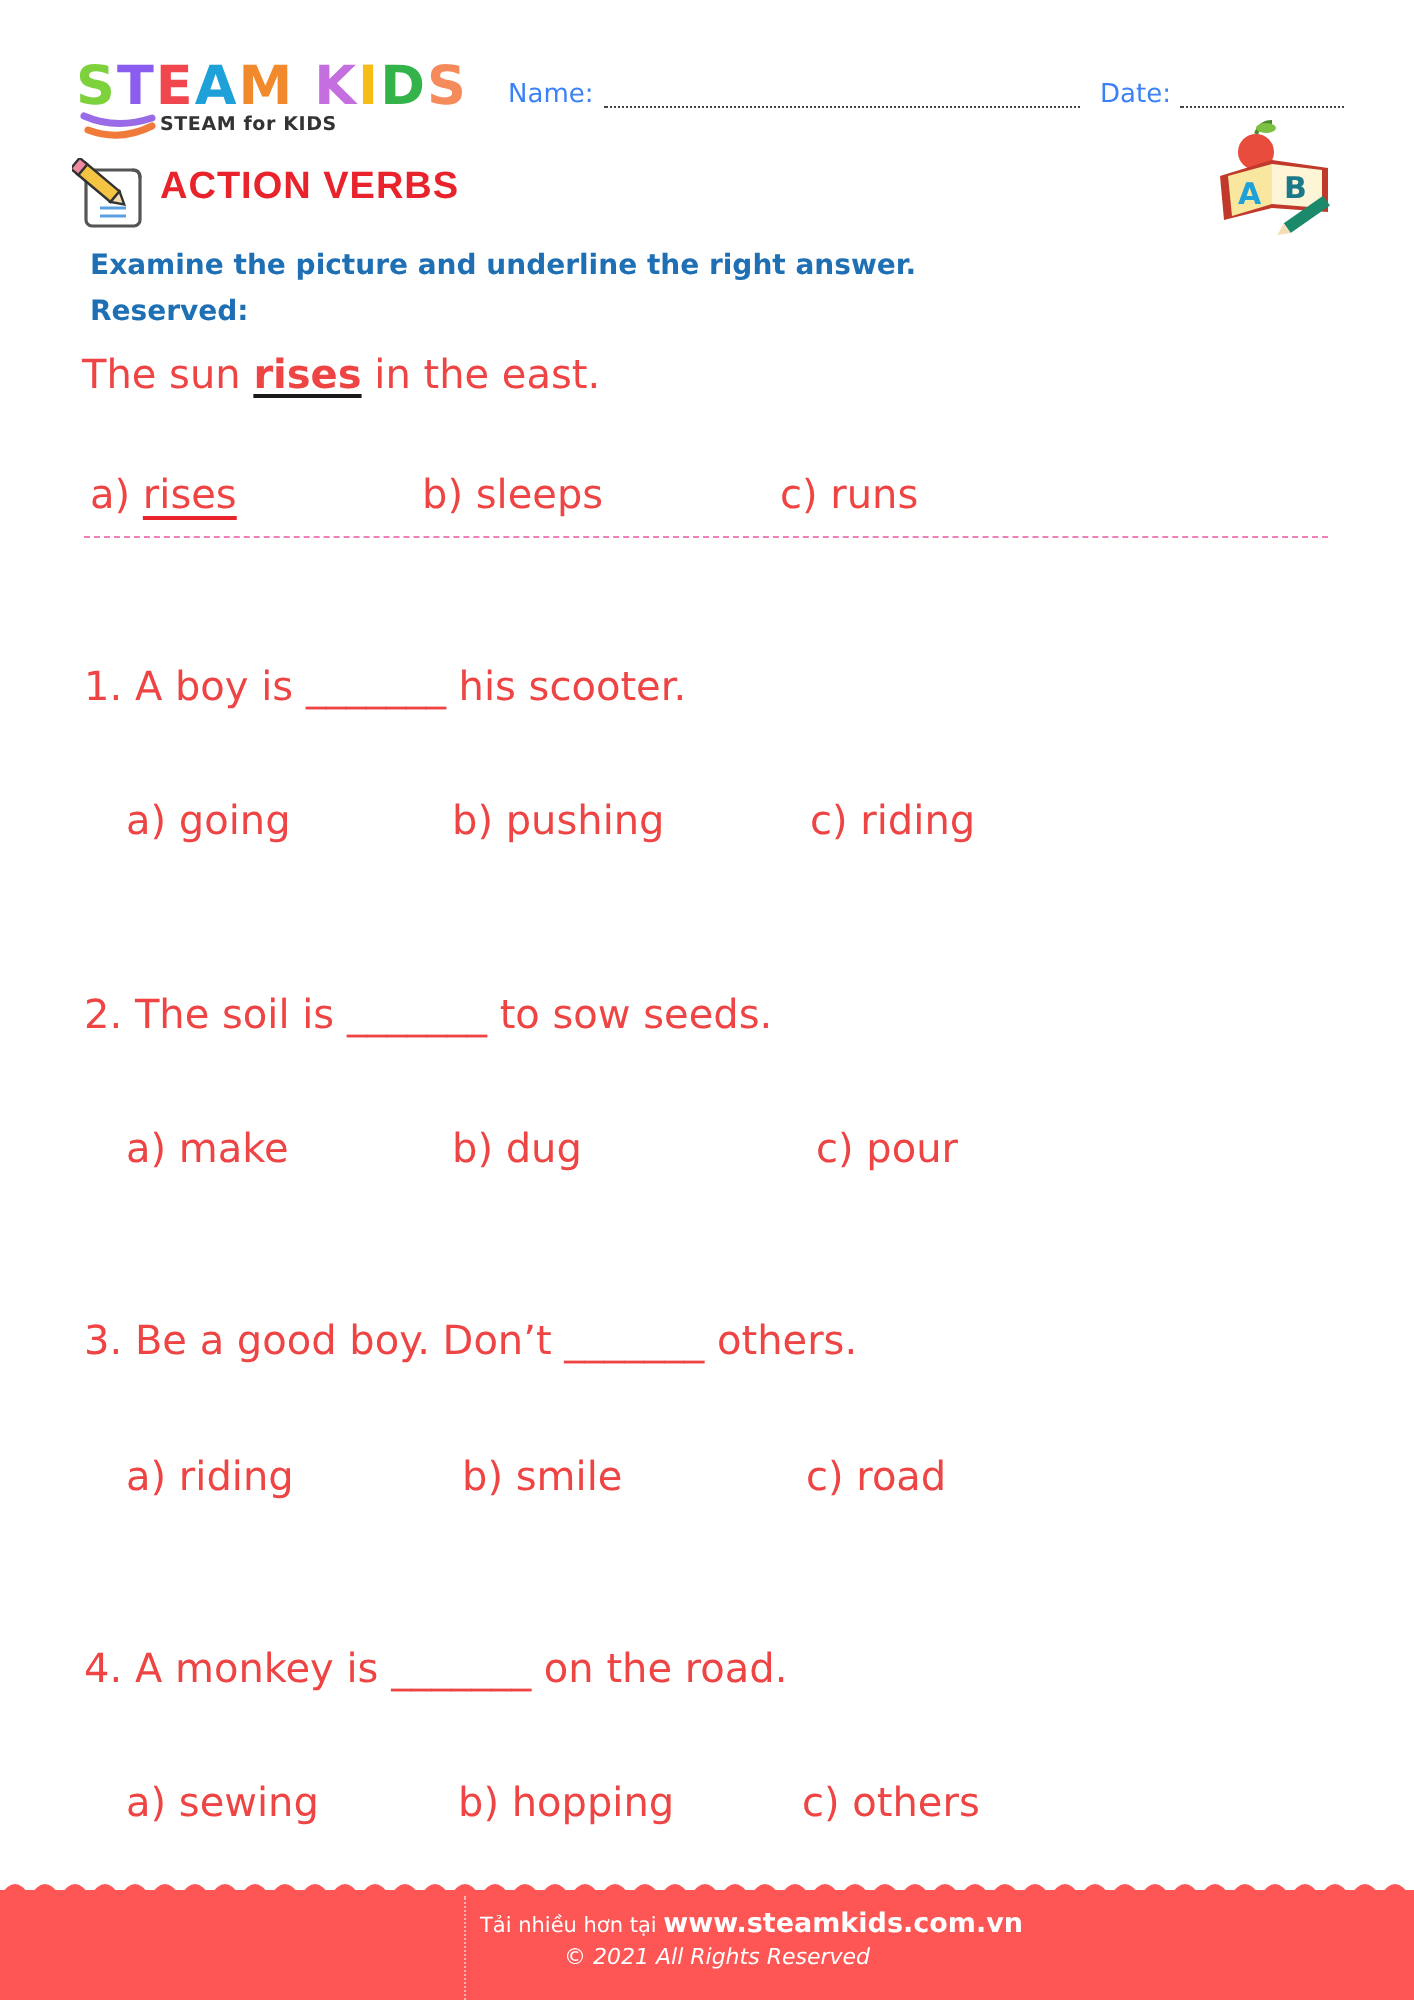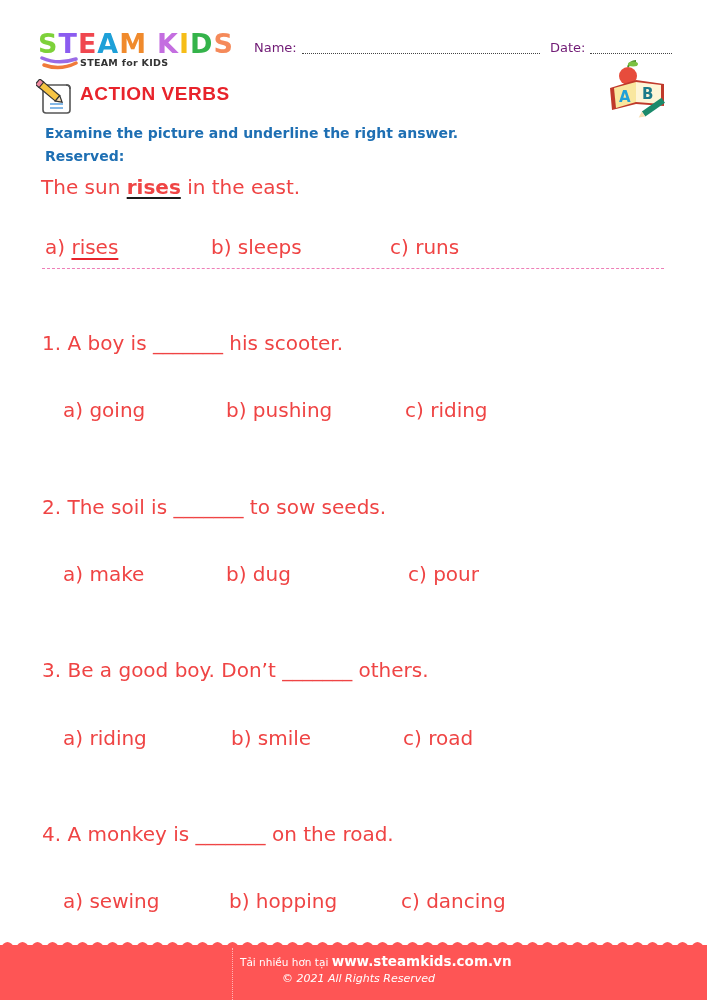--- a/index.html
+++ b/index.html
@@ -12,21 +12,21 @@
     .abs { position: absolute; }
 
     
     .logo { left: 38px; top: 30px; width: 200px; height: 40px; }
     .logo-word { position: absolute; left: 0; top: 0; font-family: "DejaVu Sans", sans-serif; font-weight: bold; font-size: 27px; letter-spacing: 1px; line-height: 28px; white-space: nowrap; }
     .logo-word span { display: inline-block; }
     .logo-smile { position: absolute; left: 2px; top: 26px; width: 40px; height: 14px; }
     .logo-tag { position: absolute; left: 42px; top: 27px; font-family: "DejaVu Sans", sans-serif; font-weight: bold; font-size: 9.5px; color: #333; letter-spacing: 0.3px; white-space: nowrap; }
 
     
-    .field-label { font-family: "DejaVu Sans", sans-serif; font-size: 13px; color: #701a75; top: 40px; }
+    .field-label { font-family: "DejaVu Sans", sans-serif; font-size: 13px; color: #3b82f6; top: 40px; }
     .dots { top: 53px; height: 0; border-bottom: 1px dotted #444; }
 
     
     .title-icon { left: 36px; top: 79px; width: 38px; height: 36px; }
     .title { left: 80px; top: 83px; font-family: "Liberation Sans", sans-serif; font-weight: bold; font-size: 19px; color: #e8232b; letter-spacing: 0.5px; white-space: nowrap; }
     .book-icon { left: 606px; top: 58px; width: 66px; height: 60px; }
 
     
     .instr { font-family: "DejaVu Sans", sans-serif; font-weight: bold; font-size: 14px; color: #1e6fb3; white-space: nowrap; }
     .txt { font-family: "DejaVu Sans", sans-serif; font-size: 20px; color: #ef4444; white-space: nowrap; }
@@ -116,21 +116,21 @@
 <div class="abs txt" style="left:408px; top:562px">c) pour</div>
 
 <div class="abs txt" style="left:42px; top:658px">3. Be a good boy. Don’t _______ others.</div>
 <div class="abs txt" style="left:63px; top:726px">a) riding</div>
 <div class="abs txt" style="left:231px; top:726px">b) smile</div>
 <div class="abs txt" style="left:403px; top:726px">c) road</div>
 
 <div class="abs txt" style="left:42px; top:822px">4. A monkey is _______ on the road.</div>
 <div class="abs txt" style="left:63px; top:889px">a) sewing</div>
 <div class="abs txt" style="left:229px; top:889px">b) hopping</div>
-<div class="abs txt" style="left:401px; top:889px">c) dancing</div>
+<div class="abs txt" style="left:401px; top:889px">c) others</div>
 
 <svg class="abs scallops" viewBox="0 0 707 10" preserveAspectRatio="none">
   <defs>
     <pattern id="sc" x="0" y="0" width="15" height="10" patternUnits="userSpaceOnUse">
       <path d="M0 10 Q 7.5 -2 15 10 Z" fill="#fe5555"></path>
     </pattern>
   </defs>
   <rect x="0" y="0" width="707" height="10" fill="url(#sc)"></rect>
 </svg>
 <div class="abs footer"></div>

